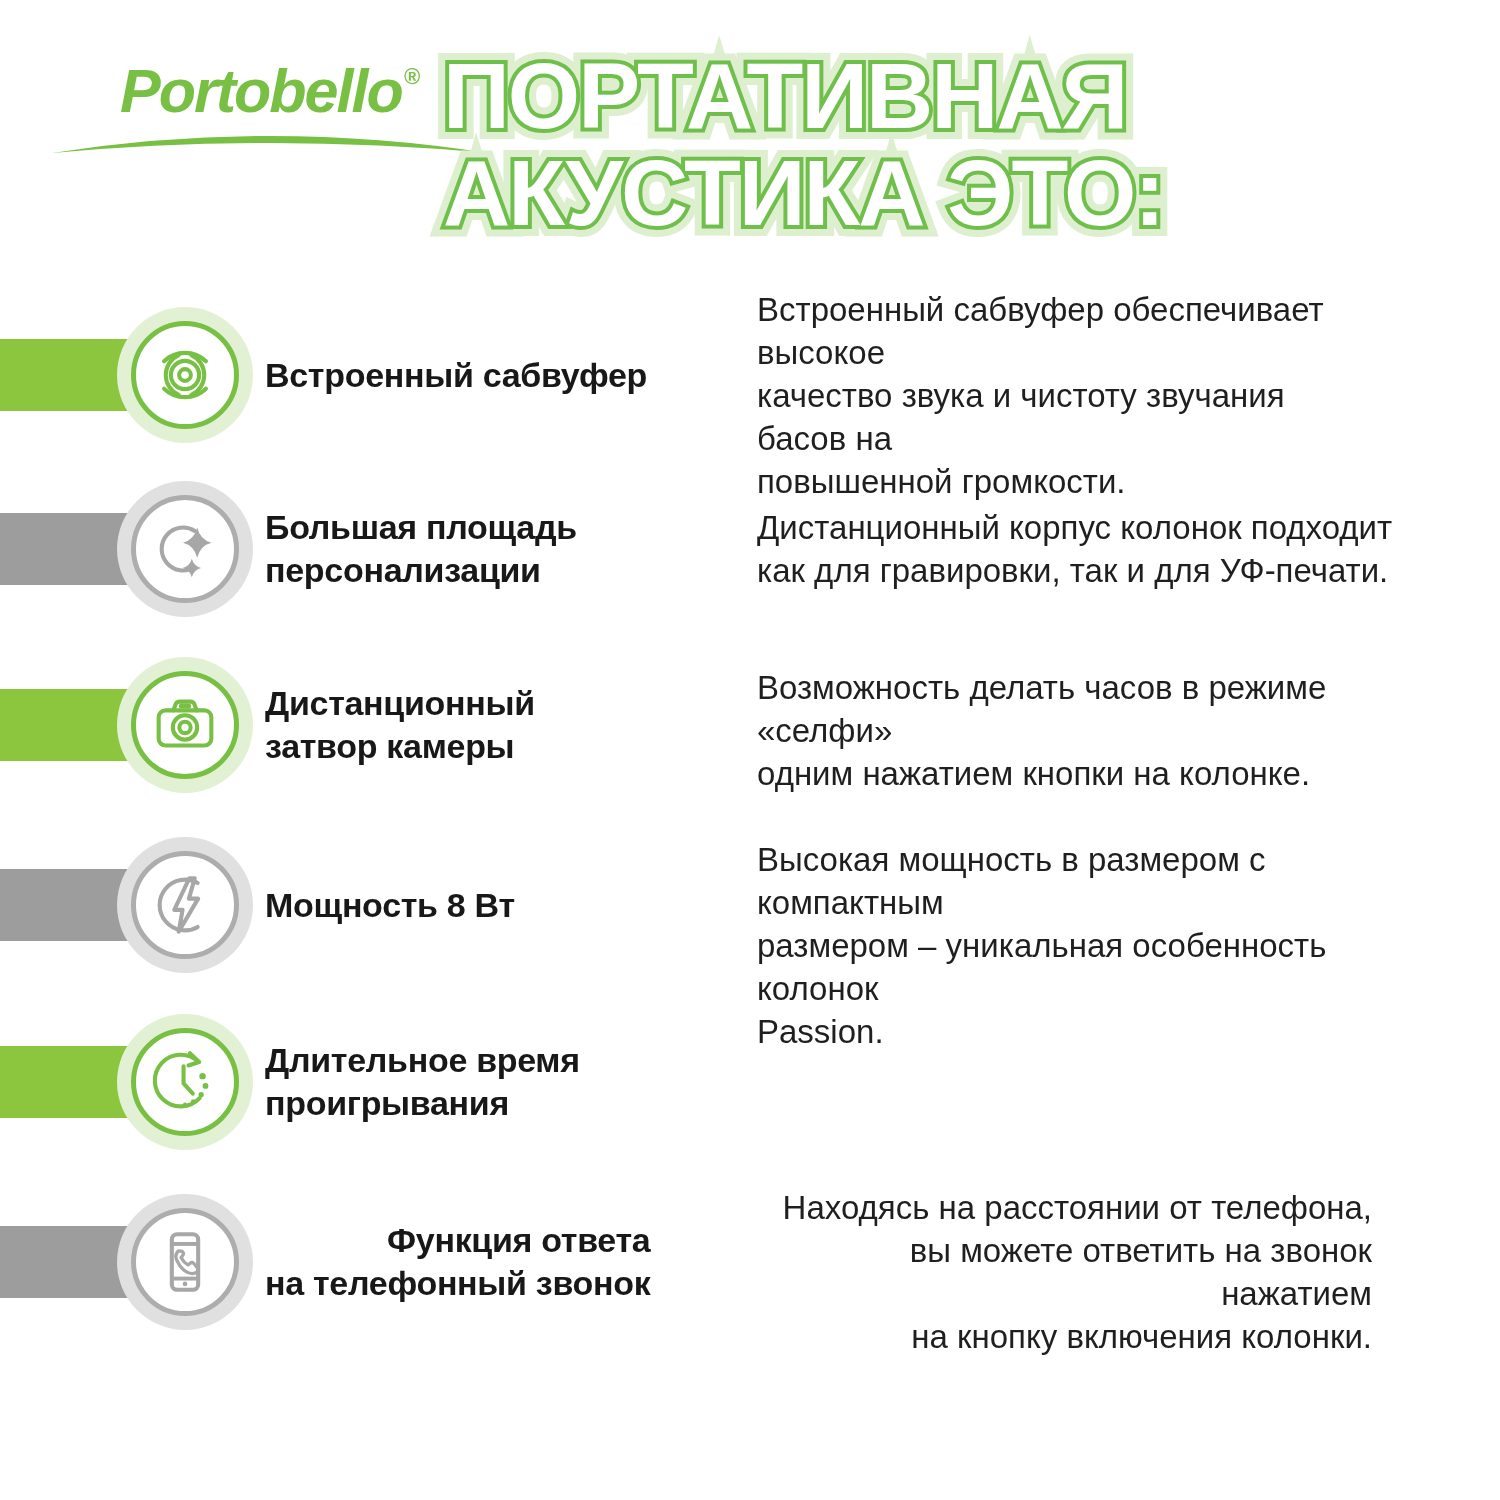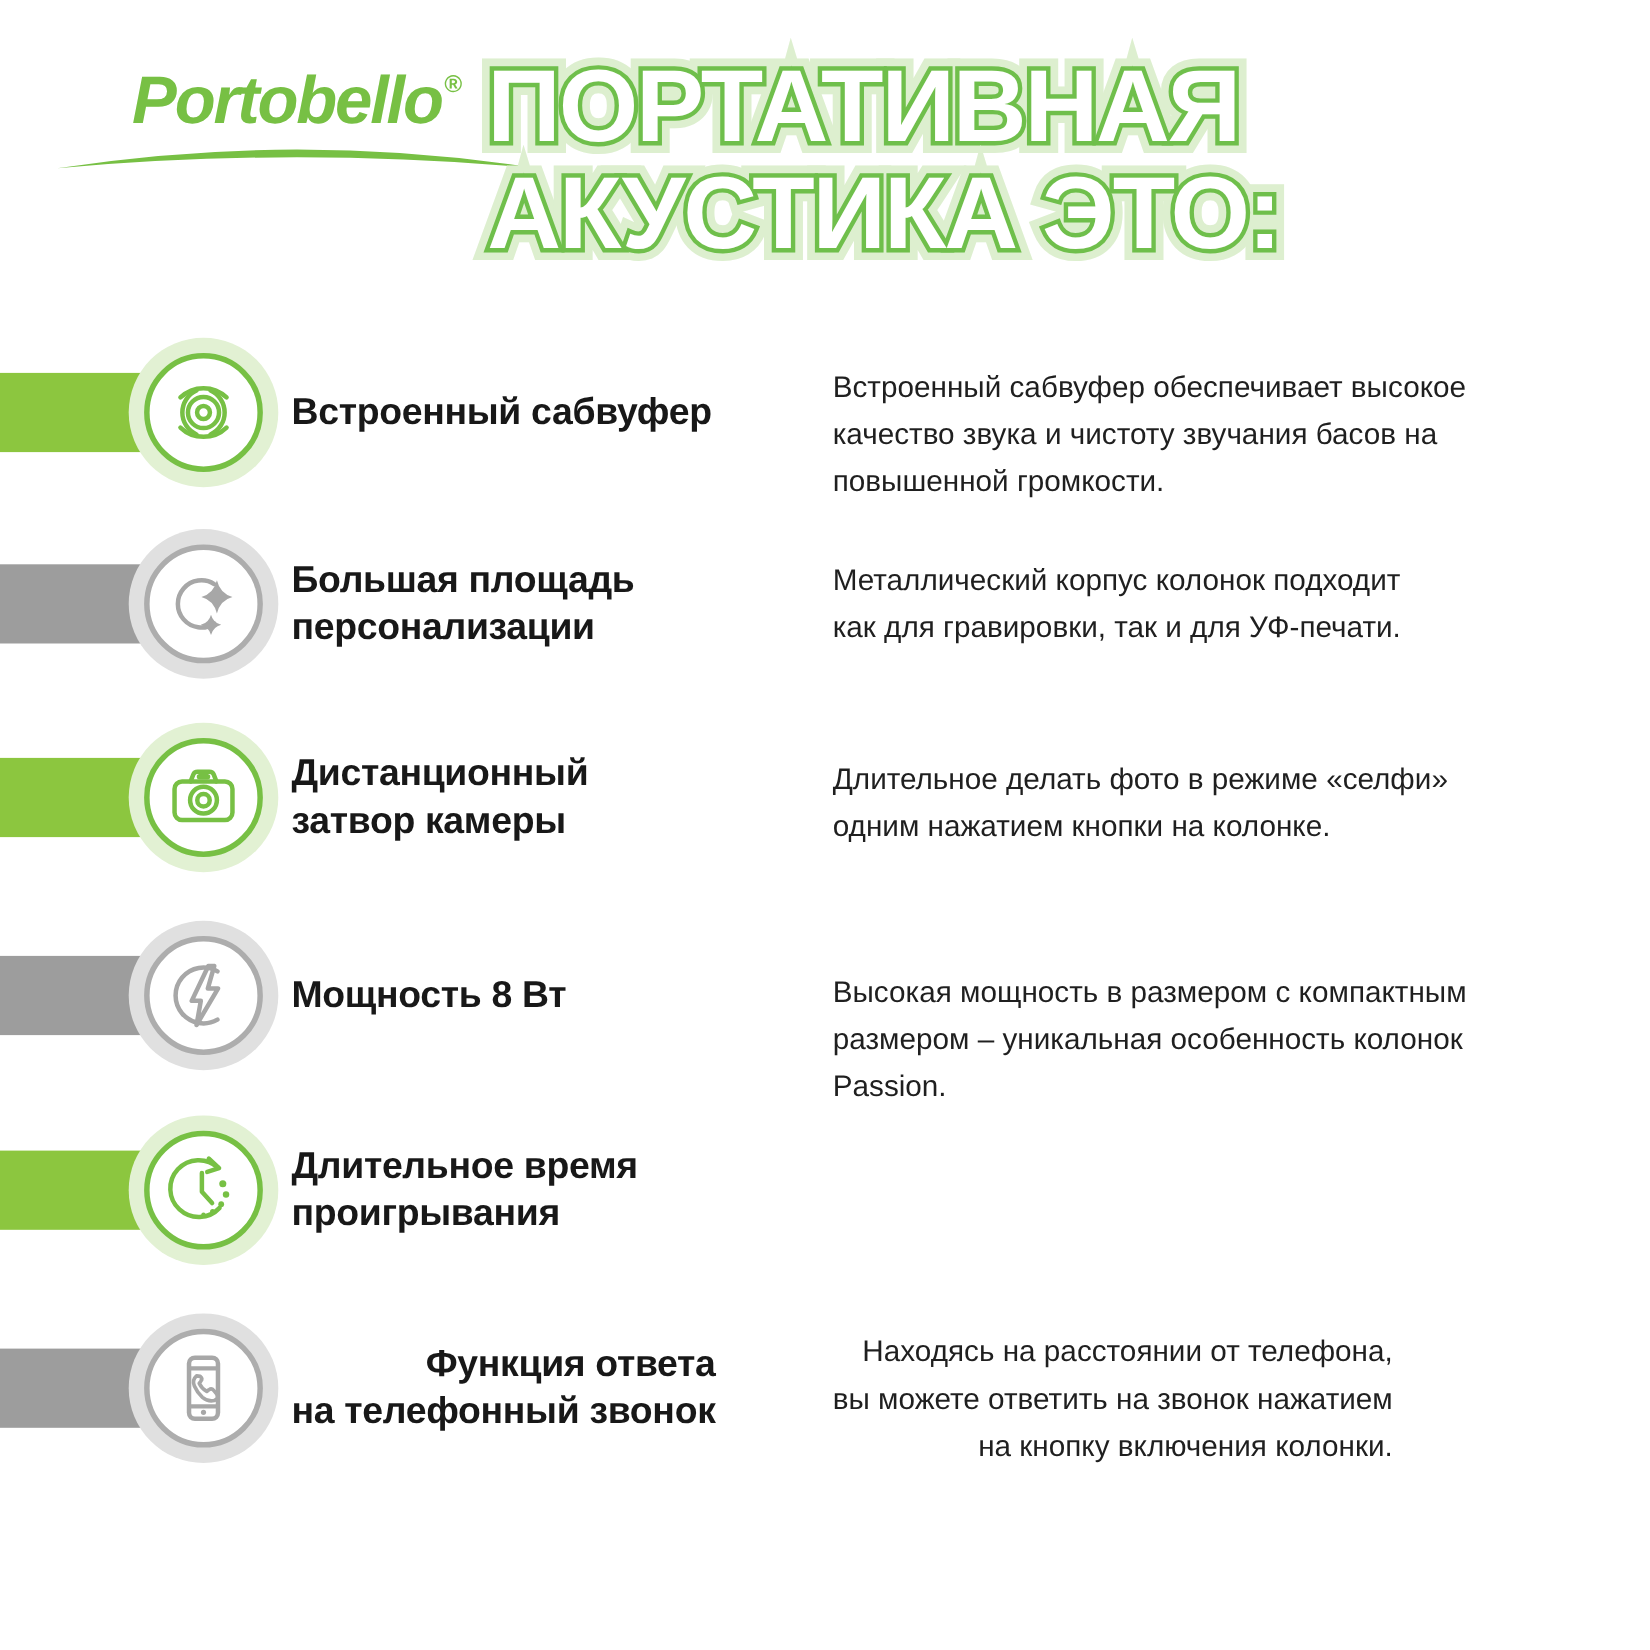--- a/index.html
+++ b/index.html
@@ -56,21 +56,21 @@
   .icon-circle.gray  svg .fillpart { fill:#a7a7a7; stroke:none; }
 
   .feature-title {
     position:absolute; left:265px; top:50%; transform:translateY(-50%);
     font-size:34px; font-weight:700; line-height:43px; letter-spacing:-0.3px;
     white-space:pre-line; color:#181818;
   }
   .feature-desc {
     position:absolute; left:757px; top:50%;
     transform:translateY(calc(-50% + var(--desc-off,0px)));
-    font-size:27px; font-weight:400; line-height:43px;
+    font-size:33px; font-weight:400; line-height:43px;
     white-space:pre-line; color:#1f1f1f;
   }
 </style>
 </head>
 <body style="--green: #8CC63F; --green-icon: #77C044; --green-halo: #E2F1D3; --gray: #9D9D9D; --gray-icon: #ADADAD; --gray-halo: #E0E0E0; --header-outline: #6FBF4B; --header-glow: #DDEFCF; --text: #1C1C1C;">
 
 <div class="logo">
   <div class="logo-text"><span>Portobello</span><span class="logo-reg">®</span></div>
   <svg class="logo-swoosh" width="440" height="30" viewBox="0 0 440 30">
     <path d="M2 26 Q220 -8 438 26 Q220 6 2 26 Z" fill="#77C044"></path>
@@ -110,37 +110,37 @@
       <div class="bar gray"></div>
       <div class="icon-circle gray">
         <svg viewBox="0 0 80 80">
       <path d="M50 21.5 A22 22 0 1 0 50 58.5" fill="none" stroke-width="4.2" stroke-linecap="round" stroke-linejoin="round"></path>
       <path class="fillpart" d="M52.5 18 Q55.5 30.5 67 33.5 Q55.5 36.5 52.5 49 Q49.5 36.5 38 33.5 Q49.5 30.5 52.5 18 Z"></path>
       <path class="fillpart" d="M47 50 Q49 57.5 56.5 59.5 Q49 61.5 47 69 Q45 61.5 37.5 59.5 Q45 57.5 47 50 Z"></path>
     </svg>
       </div>
       <div class="feature-title">Большая площадь
 персонализации</div>
-      <div class="feature-desc">Металлический корпус колонок подходит
+      <div class="feature-desc">Дистанционный корпус колонок подходит
 как для гравировки, так и для УФ-печати.</div>
     </div>
     <div class="feature" style="top: 635px; padding-left: 30px; --desc-off: 5px;">
       <div class="bar green"></div>
       <div class="icon-circle green">
         <svg viewBox="0 0 80 80">
       <rect x="13" y="25" width="54" height="36" rx="7" fill="none" stroke-width="4.2" stroke-linecap="round" stroke-linejoin="round"></rect>
       <path d="M28 25 L30.5 18.5 Q31.5 16 34.5 16 H45.5 Q48.5 16 49.5 18.5 L52 25" fill="none" stroke-width="4.2" stroke-linecap="round" stroke-linejoin="round"></path>
       <rect x="35" y="19.3" width="10" height="2.6" rx="1.3" fill="none" stroke-width="2.6"></rect>
       <circle cx="40" cy="42.5" r="12.5" fill="none" stroke-width="4.2" stroke-linecap="round" stroke-linejoin="round"></circle>
       <circle cx="40" cy="42.5" r="5.8" fill="none" stroke-width="4.2" stroke-linecap="round" stroke-linejoin="round"></circle>
     </svg>
       </div>
       <div class="feature-title">Дистанционный
 затвор камеры</div>
-      <div class="feature-desc">Длительное делать фото в режиме «селфи»
+      <div class="feature-desc">Возможность делать часов в режиме «селфи»
 одним нажатием кнопки на колонке.</div>
     </div>
     <div class="feature" style="top: 815px; --desc-off: 40px;">
       <div class="bar gray"></div>
       <div class="icon-circle gray">
         <svg viewBox="0 0 80 80">
       <path d="M53 17.5 A26 26 0 1 0 53 62.5" fill="none" stroke-width="4.2" stroke-linecap="round" stroke-linejoin="round"></path>
       <path d="M44.5 12.5 L29 45 H37.5 L33.5 67.5 L53.5 33.5 H44 L50 12.5 Z" fill="none" stroke-width="4.2" stroke-linecap="round" stroke-linejoin="round"></path>
     </svg>
       </div>

